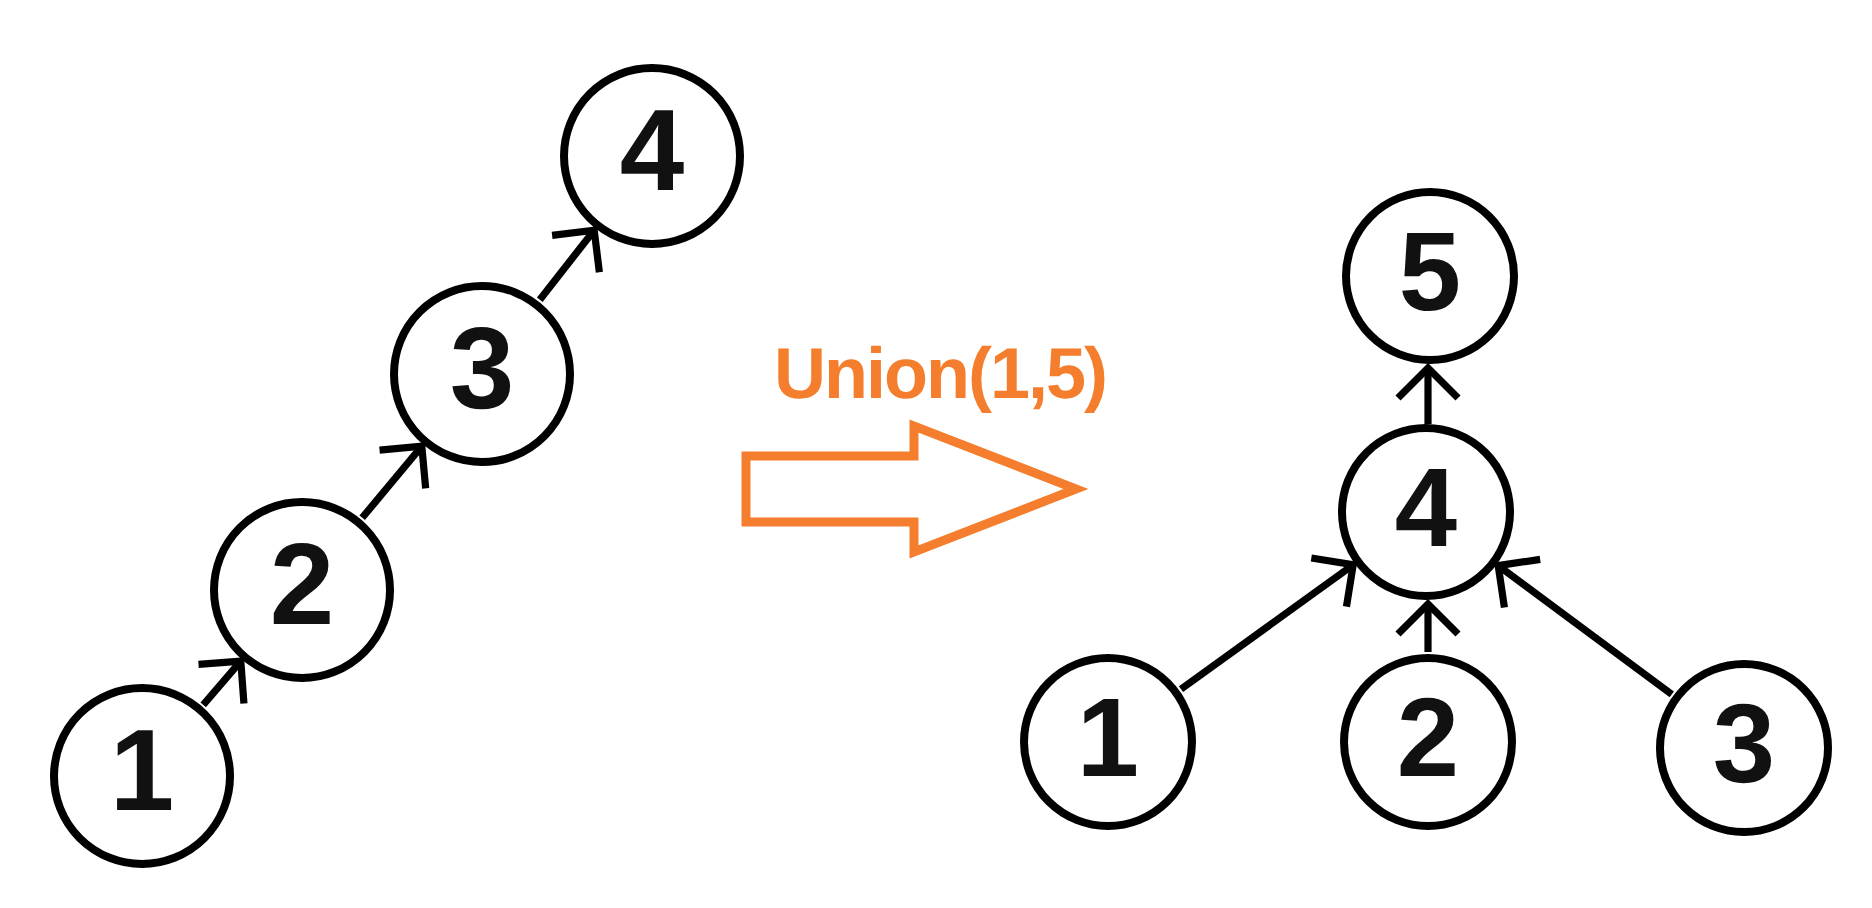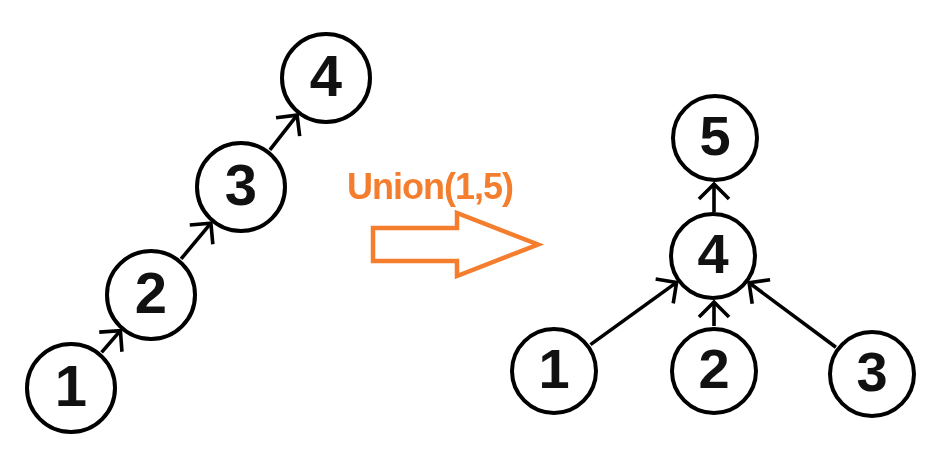--- a/index.html
+++ b/index.html
@@ -26,21 +26,21 @@
     align-items: center;
     justify-content: center;
     color: #111111;
     font-weight: 700;
   }
   .node-lg { width: 92px; height: 92px; font-size: 58px; }
   .node-sm { width: 88px; height: 88px; font-size: 56px; }
   .node span { line-height: 1; transform: translateY(-2px); }
   .op-label {
     position: absolute;
-    left: 310px;
+    left: 350px;
     top: 166px;
     width: 240px;
     text-align: center;
     font-size: 36px;
     font-weight: 700;
     color: #F47E2D;
     letter-spacing: -1px;
     white-space: nowrap;
   }
 </style>

